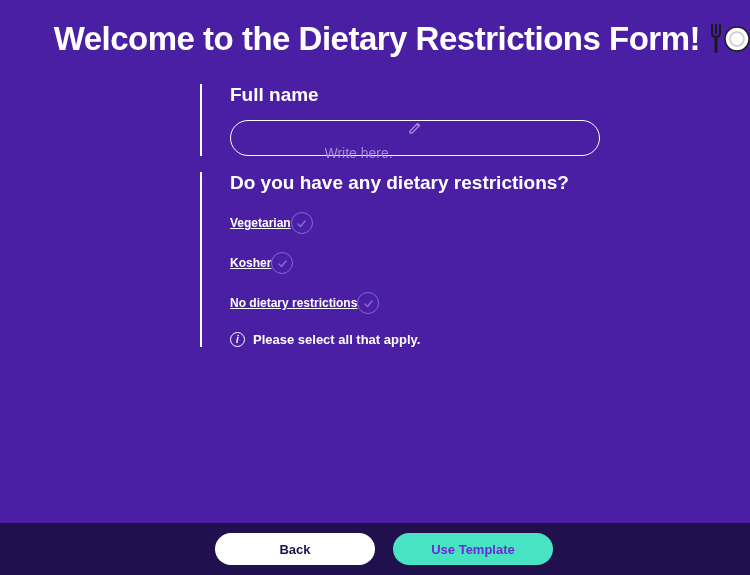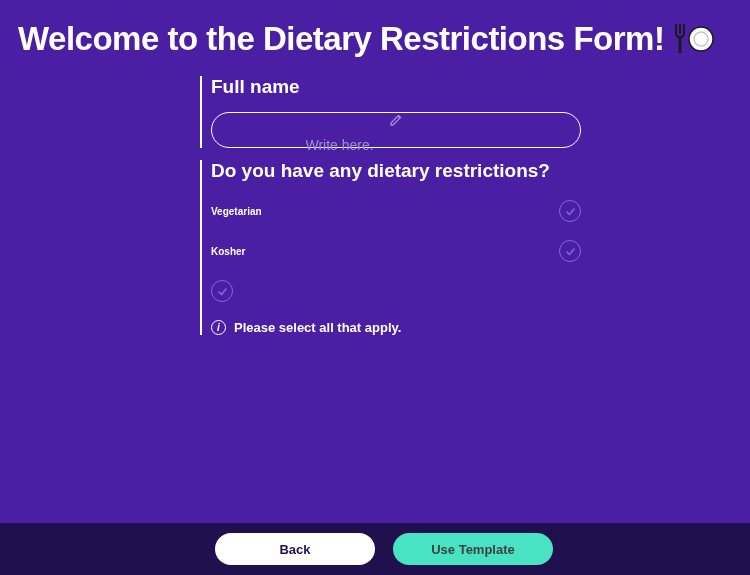--- a/index.html
+++ b/index.html
@@ -6,41 +6,42 @@
   html, body { width: 750px; height: 575px; overflow: hidden; }
   body {
     background: #4a1fa3;
     font-family: -apple-system, BlinkMacSystemFont, "Segoe UI", Arial, sans-serif;
     color: #ffffff;
     position: relative;
   }
   .title {
     font-size: 33px;
     font-weight: 800;
-    padding: 20px 16px 10px 18px;
+    padding: 20px 0 10px 18px;
     letter-spacing: -0.5px;
     display: flex;
     align-items: center;
     gap: 10px;
+    justify-content: flex-end;
   }
   .title-icons {
     display: inline-flex;
     align-items: center;
     gap: 2px;
   }
   .form-wrap {
     margin-left: 200px;
     margin-right: 50px;
     height: 430px;
     overflow: hidden;
   }
   .step {
     position: relative;
-    padding-left: 9px;
-    margin-top: 12px;
+    padding-left: 28px;
+    margin-top: 20px;
     border-left: 2px solid #ffffff;
   }
   .step-title {
     font-size: 19px;
     font-weight: 800;
     margin-bottom: 14px;
     margin-top: -4px;
   }
   .text-input-wrap {
     position: relative;
@@ -68,23 +69,24 @@
   .options {
     display: flex;
     flex-direction: column;
     gap: 18px;
     margin-top: 18px;
     width: 370px;
   }
   .option-row {
     display: flex;
     align-items: center;
-    justify-content: space-between;
-    font-size: 10px;
+    justify-content: flex-start;
+    font-size: 12px;
     font-weight: 700;
+    text-decoration: underline;
   }
   .check-circle {
     width: 22px;
     height: 22px;
     border: 1.5px solid #8466d6;
     border-radius: 50%;
     display: flex;
     align-items: center;
     justify-content: center;
   }
@@ -123,21 +125,21 @@
   .btn {
     width: 160px;
     height: 32px;
     border-radius: 18px;
     border: none;
     font-size: 13px;
     font-weight: 600;
     cursor: pointer;
   }
   .btn-back { background: #ffffff; color: #20114e; }
-  .btn-use  { background: #48e3c3; color: #404040; }
+  .btn-use  { background: #48e3c3; color: #6d28d9; }
 </style>
 </head>
 <body>
 
 <div class="title">
   <span>Welcome to the Dietary Restrictions Form!</span>
   <span class="title-icons">
     <svg width="12" height="32" viewBox="0 0 12 32">
       <path d="M2 2 L2 10 M6 2 L6 10 M10 2 L10 10 M2 10 Q2 14 6 14 Q10 14 10 10" stroke="#1a1a1a" stroke-width="2" fill="none" stroke-linecap="round"></path>
       <rect x="4.5" y="14" width="3" height="16" rx="1.5" fill="#1a1a1a"></rect>
@@ -179,20 +181,21 @@
       </div>
       <div class="option-row">
         <span>Kosher</span>
         <span class="check-circle">
             <svg width="11" height="11" viewBox="0 0 11 11">
               <path d="M2 6 L4.5 8.5 L9 3" stroke="#8466d6" stroke-width="1.6" fill="none" stroke-linecap="round" stroke-linejoin="round"></path>
             </svg>
           </span>
       </div>
       <div class="option-row">
+        <span>No dietary restrictions</span>
         <span class="check-circle">
             <svg width="11" height="11" viewBox="0 0 11 11">
               <path d="M2 6 L4.5 8.5 L9 3" stroke="#8466d6" stroke-width="1.6" fill="none" stroke-linecap="round" stroke-linejoin="round"></path>
             </svg>
           </span>
       </div>
     </div>
 
     <div class="helper">
       <span class="info-icon">i</span>

